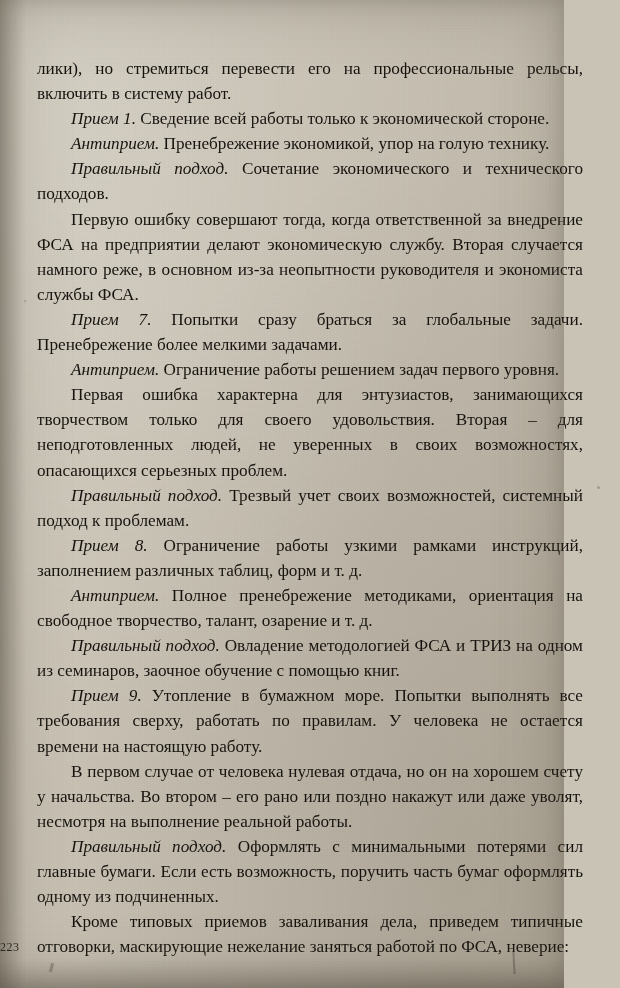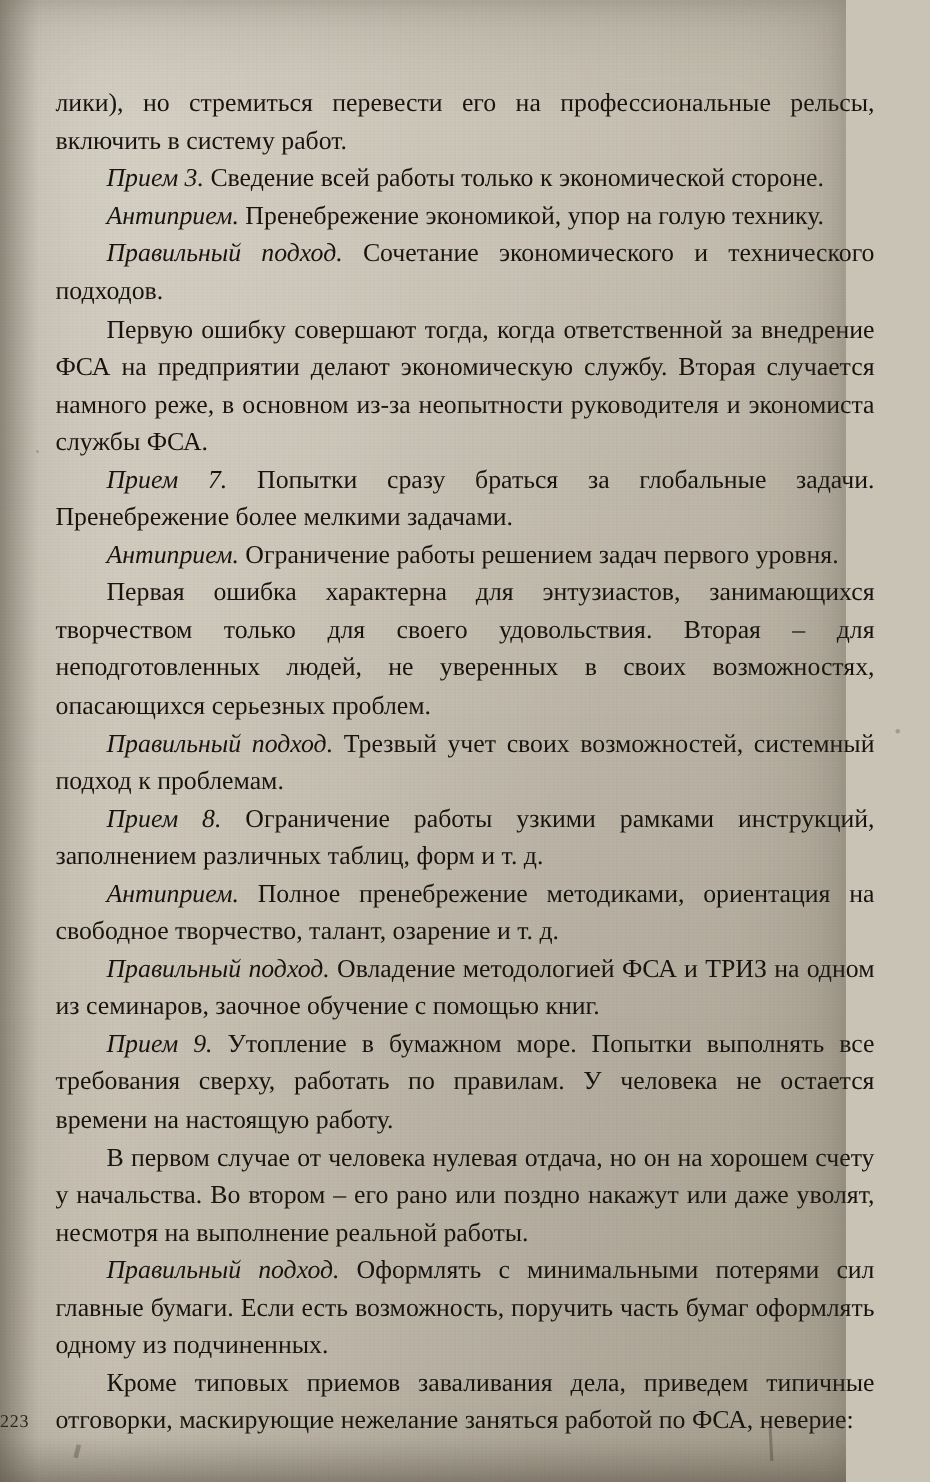--- a/index.html
+++ b/index.html
@@ -94,21 +94,21 @@
     pointer-events: none;
   }
 </style>
 </head>
 <body>
 
 <div class="page">
 
   <div class="text-col" id="text-col">
       <p class="noindent"><span>лики), но стремиться перевести его на профессиональные рельсы, включить в систему работ.</span></p>
-      <p><span class="it">Прием 3. </span><span>Сведение всей работы только к экономической стороне.</span></p>
+      <p><span class="it">Прием 1. </span><span>Сведение всей работы только к экономической стороне.</span></p>
       <p><span class="it">Антиприем. </span><span>Пренебрежение экономикой, упор на голую технику.</span></p>
       <p><span class="it">Правильный подход. </span><span>Сочетание экономического и технического подходов.</span></p>
       <p><span>Первую ошибку совершают тогда, когда ответственной за внедрение ФСА на предприятии делают экономическую службу. Вторая случается намного реже, в основном из-за неопытности руководителя и экономиста службы ФСА.</span></p>
       <p><span class="it">Прием 7. </span><span>Попытки сразу браться за глобальные задачи. Пренебрежение более мелкими задачами.</span></p>
       <p><span class="it">Антиприем. </span><span>Ограничение работы решением задач первого уровня.</span></p>
       <p><span>Первая ошибка характерна для энтузиастов, занимающихся творчеством только для своего удовольствия. Вторая – для неподготовленных людей, не уверенных в своих возможностях, опасающихся серьезных проблем.</span></p>
       <p><span class="it">Правильный подход. </span><span>Трезвый учет своих возможностей, системный подход к проблемам.</span></p>
       <p><span class="it">Прием 8. </span><span>Ограничение работы узкими рамками инструкций, заполнением различных таблиц, форм и т. д.</span></p>
       <p><span class="it">Антиприем. </span><span>Полное пренебрежение методиками, ориентация на свободное творчество, талант, озарение и т. д.</span></p>
       <p><span class="it">Правильный подход. </span><span>Овладение методологией ФСА и ТРИЗ на одном из семинаров, заочное обучение с помощью книг.</span></p>

